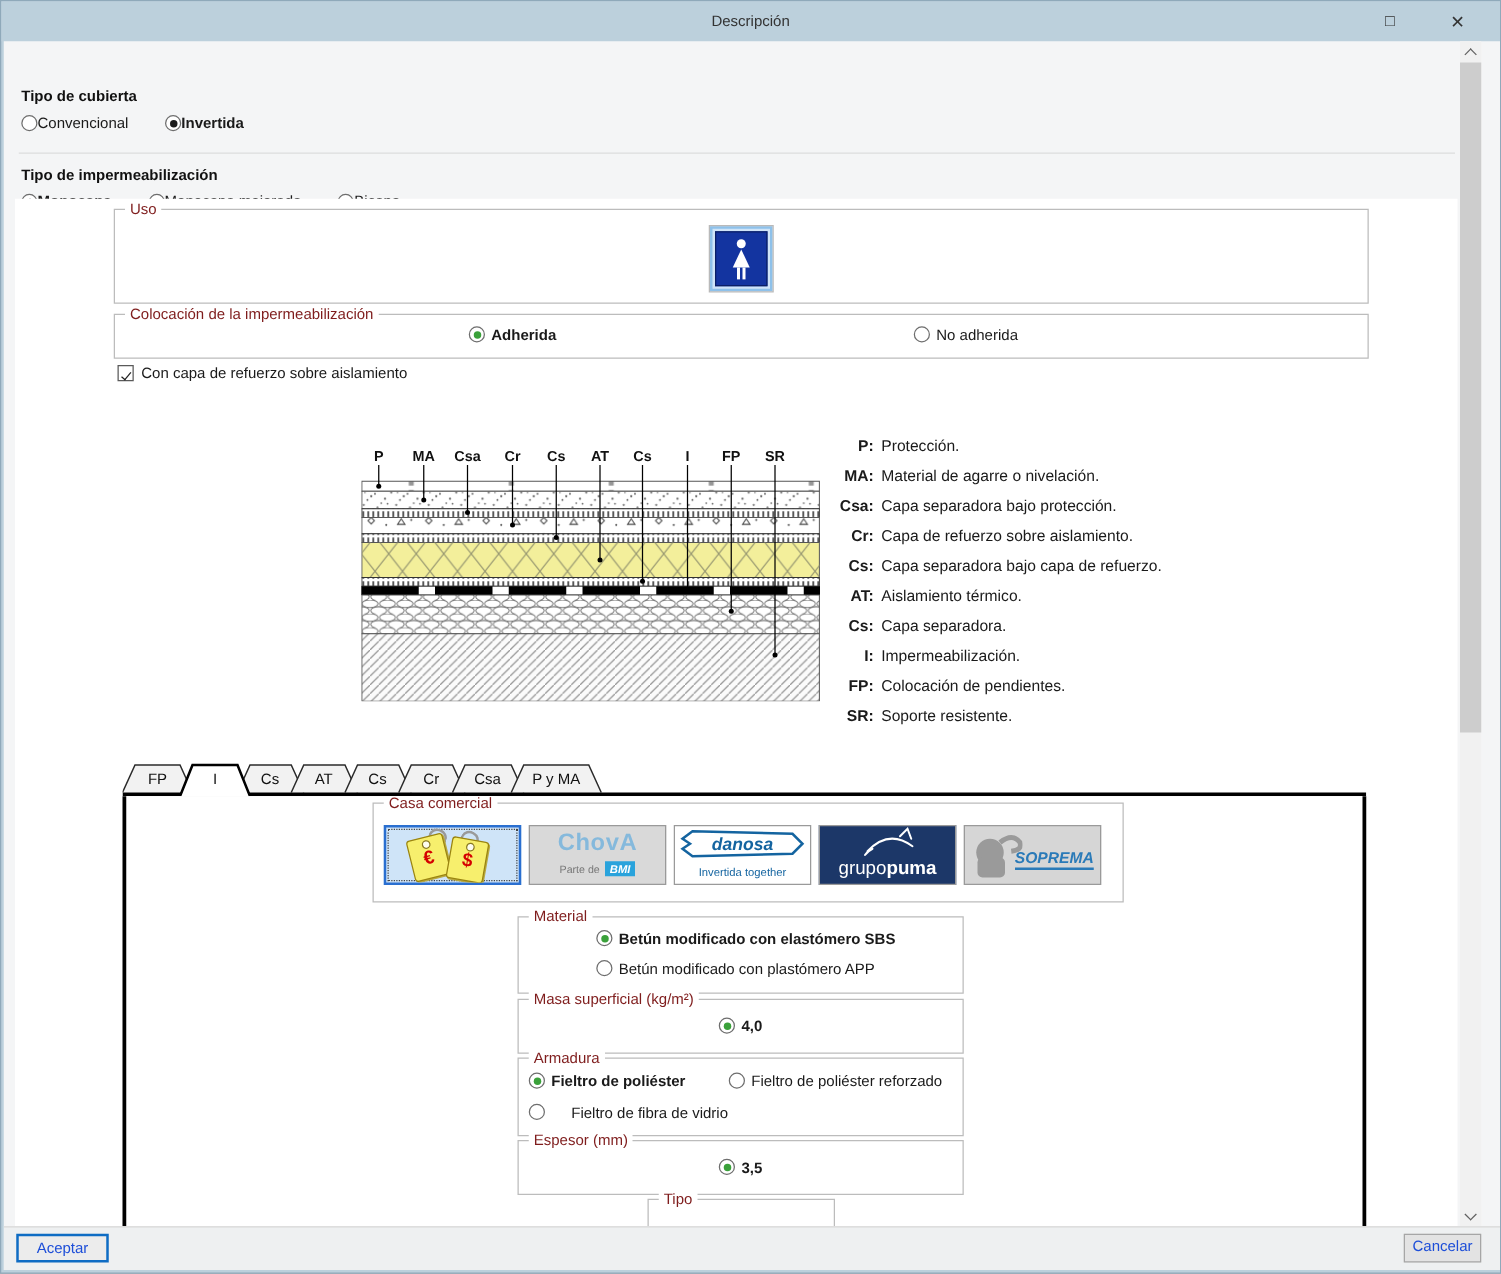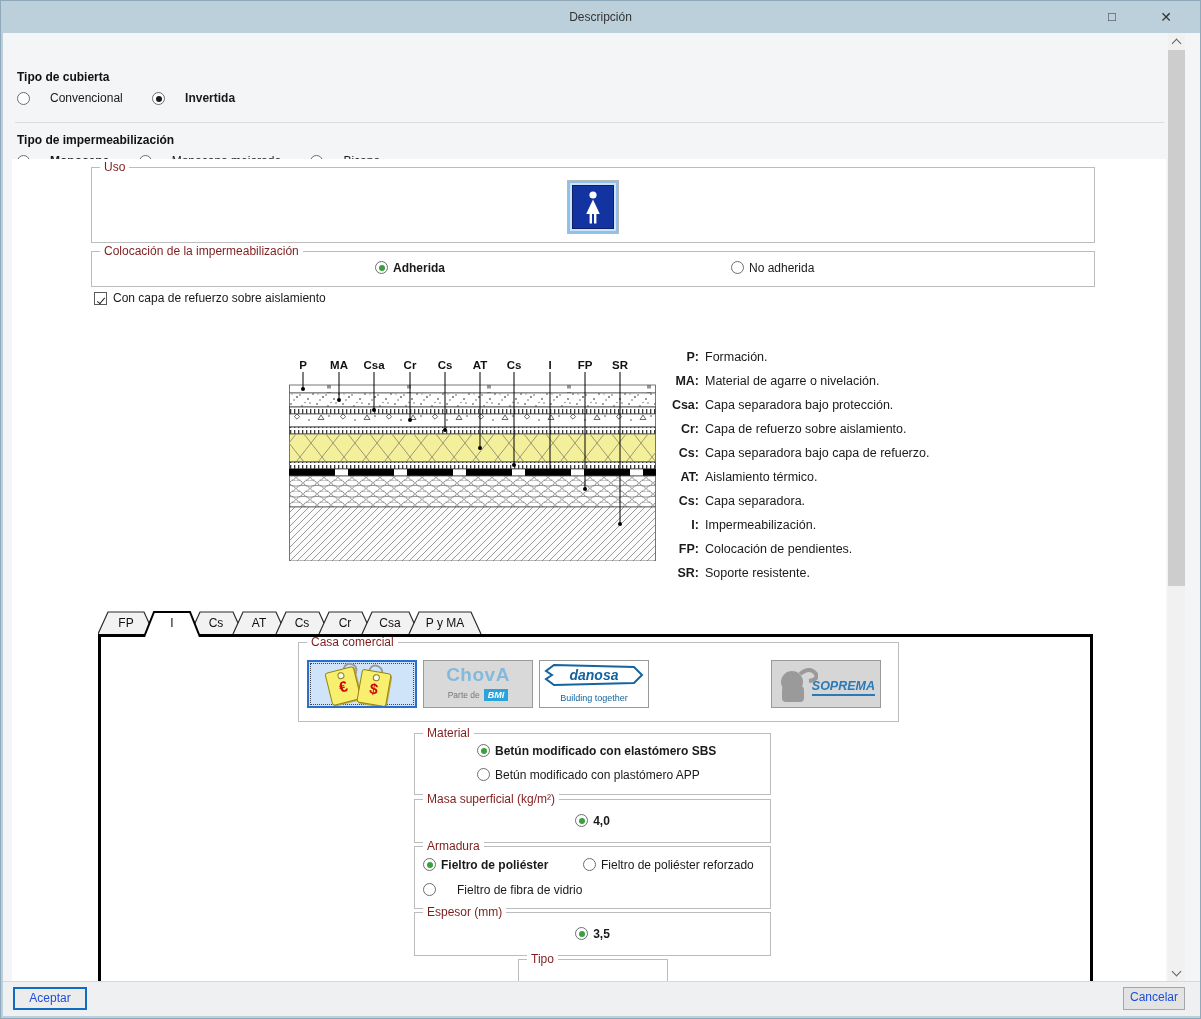--- a/index.html
+++ b/index.html
@@ -11,21 +11,21 @@
   .title-text{position:absolute;left:0;right:0;top:0;height:32px;line-height:32px;text-align:center;color:#333;font-size:12px;}
   .win-btn{position:absolute;top:0;width:44px;height:32px;text-align:center;line-height:32px;color:#333;font-size:13px;cursor:default;}
   .btn-max{right:66px;}
   .btn-close{right:12px;font-size:14px;}
   
   .body{position:absolute;left:2px;top:32px;width:1197px;height:983px;background:#f4f5f6;overflow:hidden;}
   .section-title{position:absolute;left:14px;font-weight:bold;color:#111;}
   .sep{position:absolute;left:12px;right:36px;height:1px;background:#dcdddd;}
   .optrow{position:absolute;left:14px;white-space:nowrap;}
   .opt{display:inline-block;margin-right:26px;}
-  .opt .lbl{margin-left:20px;vertical-align:1px;}
+  .opt .lbl{margin-left:0;vertical-align:1px;}
   .bold{font-weight:bold;}
   
   .radio{display:inline-block;width:13px;height:13px;border:1px solid #6e6e6e;border-radius:50%;
     background:#fff;box-sizing:border-box;position:relative;vertical-align:-2px;}
   .radio.on-black::after{content:"";position:absolute;left:2.5px;top:2.5px;width:6px;height:6px;border-radius:50%;background:#1b1b1b;}
   .radio.on-green::after{content:"";position:absolute;left:2.5px;top:2.5px;width:6px;height:6px;border-radius:50%;background:#3aa13a;}
   
   .checkbox{display:inline-block;width:13px;height:13px;border:1px solid #5a5a5a;background:#fff;box-sizing:border-box;position:relative;vertical-align:-2px;}
   .checkbox.checked::after{content:"";position:absolute;left:2px;top:5px;width:7px;height:3px;border-left:1.6px solid #222;border-bottom:1.6px solid #222;transform:rotate(-50deg);}
   
@@ -238,21 +238,21 @@
           <text x="191" y="10">AT</text>
           <text x="225" y="10">Cs</text>
           <text x="261" y="10">I</text>
           <text x="296" y="10">FP</text>
           <text x="331" y="10">SR</text>
         </g>
       </svg>
 
       <div class="legend">
         <span class="lkey">P</span>
-          <span>Formación.</span>
+          <span>Protección.</span>
         <span class="lkey">MA</span>
           <span>Material de agarre o nivelación.</span>
         <span class="lkey">Csa</span>
           <span>Capa separadora bajo protección.</span>
         <span class="lkey">Cr</span>
           <span>Capa de refuerzo sobre aislamiento.</span>
         <span class="lkey">Cs</span>
           <span>Capa separadora bajo capa de refuerzo.</span>
         <span class="lkey">AT</span>
           <span>Aislamiento térmico.</span>
@@ -325,24 +325,30 @@
               <span class="bmi-badge">BMI</span>
             </div>
           </div>
 
           <div class="brand b3">
             <div class="danosa-wrap">
               <svg width="104" height="28" viewBox="0 0 104 28">
                 <path d="M12,4 L92,6 L100,14 L92,22 L12,24 L4,18 L10,14 L4,10 Z" fill="none" stroke="#1464a0" stroke-width="2"></path>
                 <text x="52" y="19" font-size="14" font-weight="bold" font-style="italic" text-anchor="middle" fill="#1464a0">danosa</text>
               </svg>
-              <div class="danosa-sub">Building together</div>
+              <div class="danosa-sub">Invertida together</div>
             </div>
           </div>
 
+          <div class="brand b4">
+            <svg width="110" height="24" viewBox="0 0 110 24">
+              <path d="M38,20 Q55,2 74,16 M64,8 l6,-6 l3,8 M42,18 q-4,2 -6,5" fill="none" stroke="#fff" stroke-width="1.6" stroke-linecap="round"></path>
+            </svg>
+            <div class="puma-text"><span>grupo</span><span class="bold-part">puma</span></div>
+          </div>
 
           <div class="brand b5">
             <svg width="44" height="46" viewBox="0 0 44 46" style="position:absolute;left:2px;top:1px;">
               <circle cx="18" cy="20" r="11" fill="#9a9a9a"></circle>
               <rect x="8" y="24" width="22" height="16" rx="4" fill="#9a9a9a"></rect>
               <path d="M26,12 q10,-8 16,0 q2,6 -7,7" fill="none" stroke="#9a9a9a" stroke-width="4"></path>
             </svg>
             <span class="soprema-text">SOPREMA</span>
           </div>
         </div>

